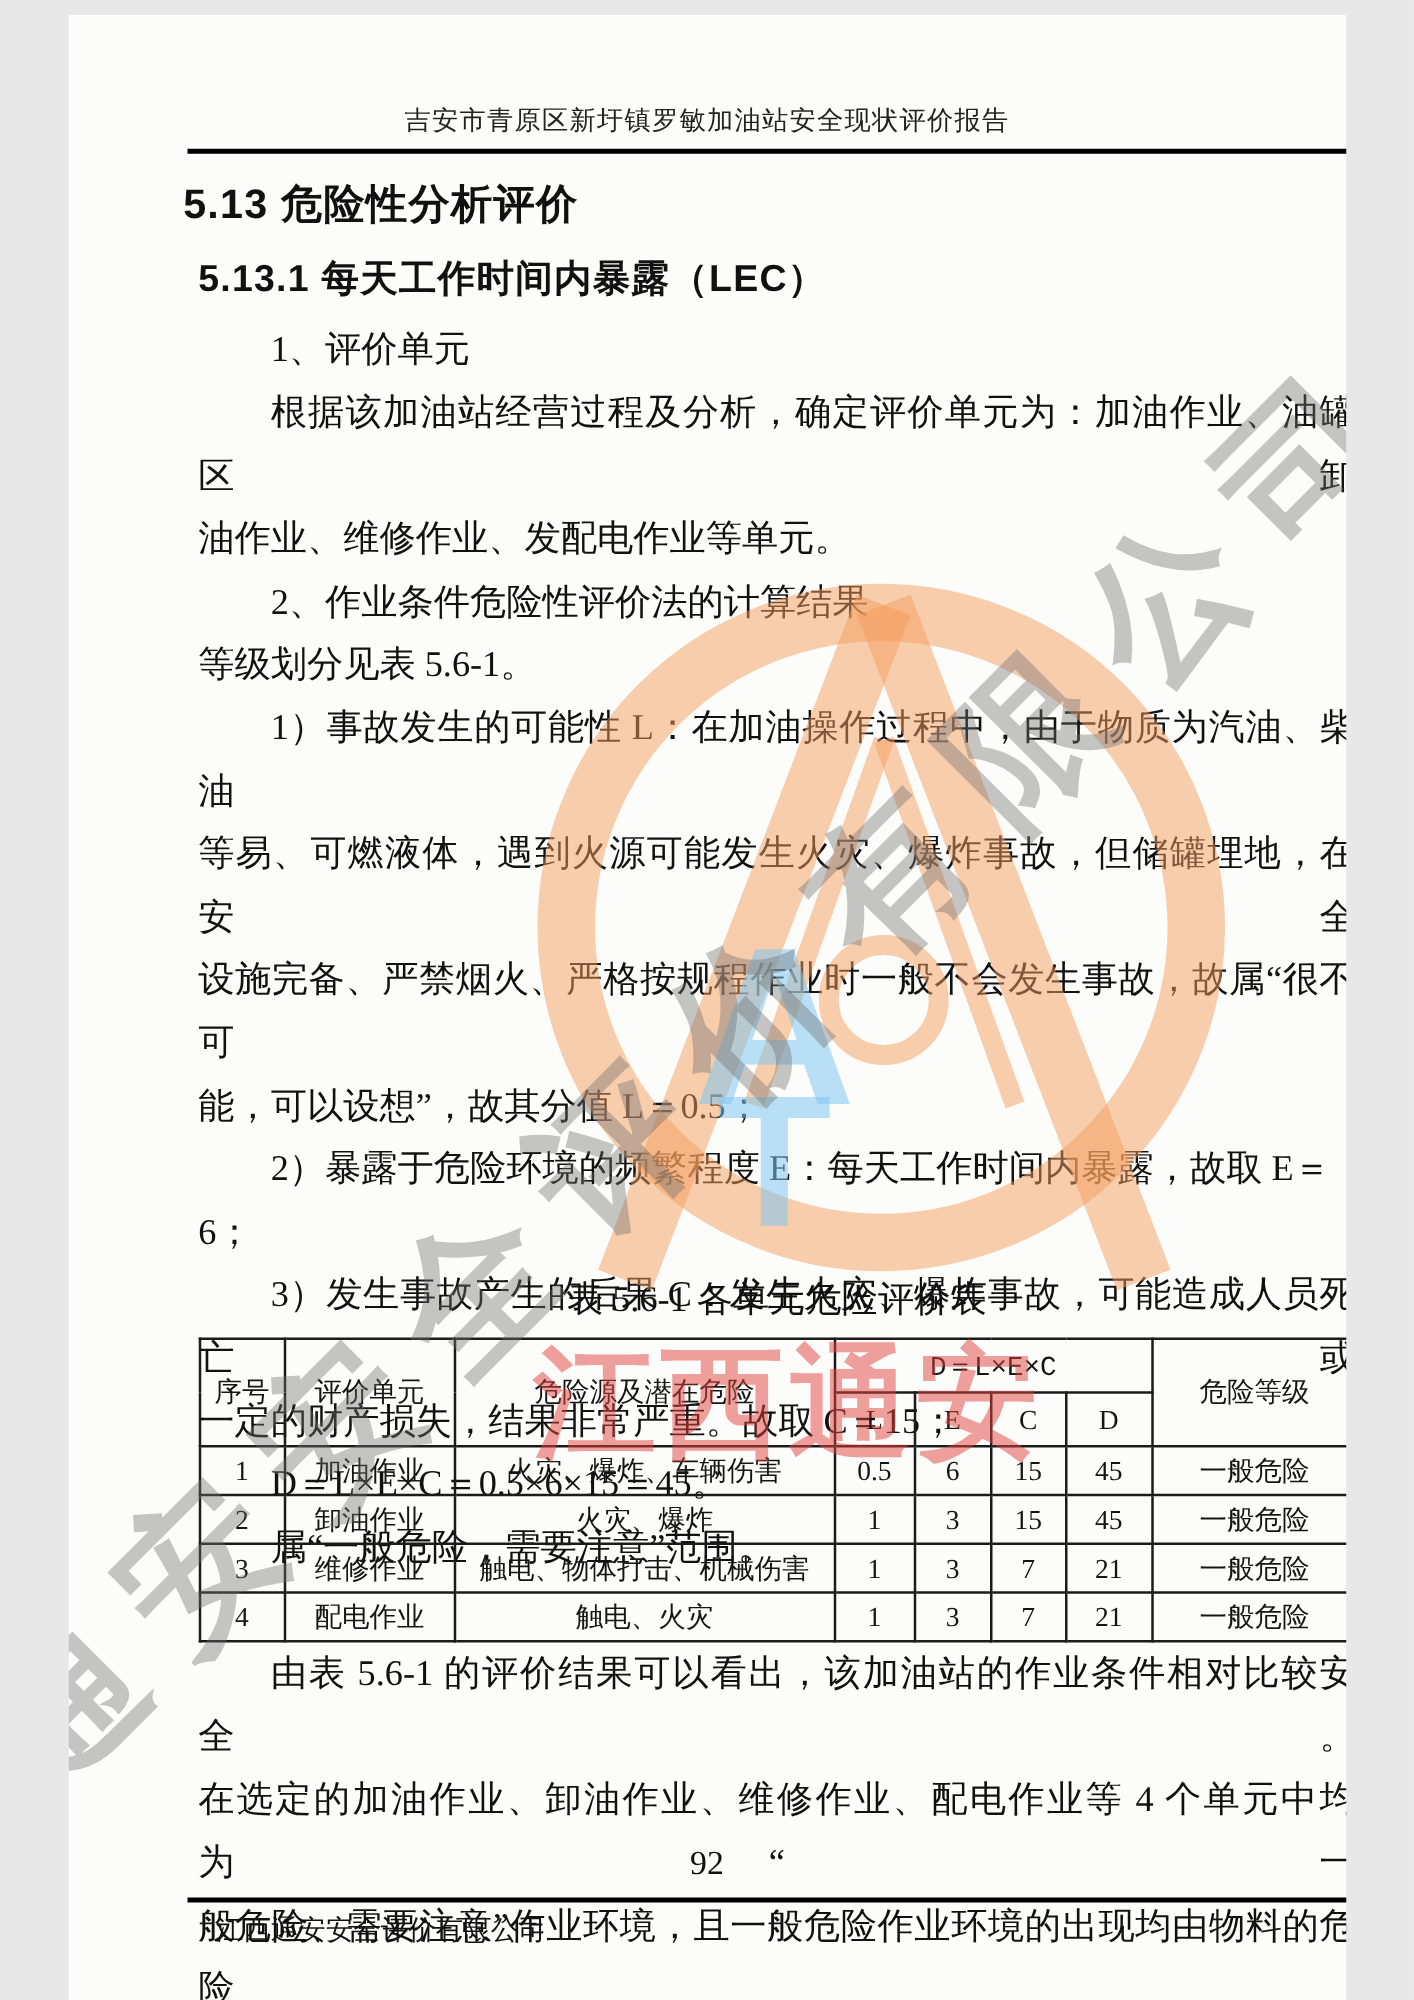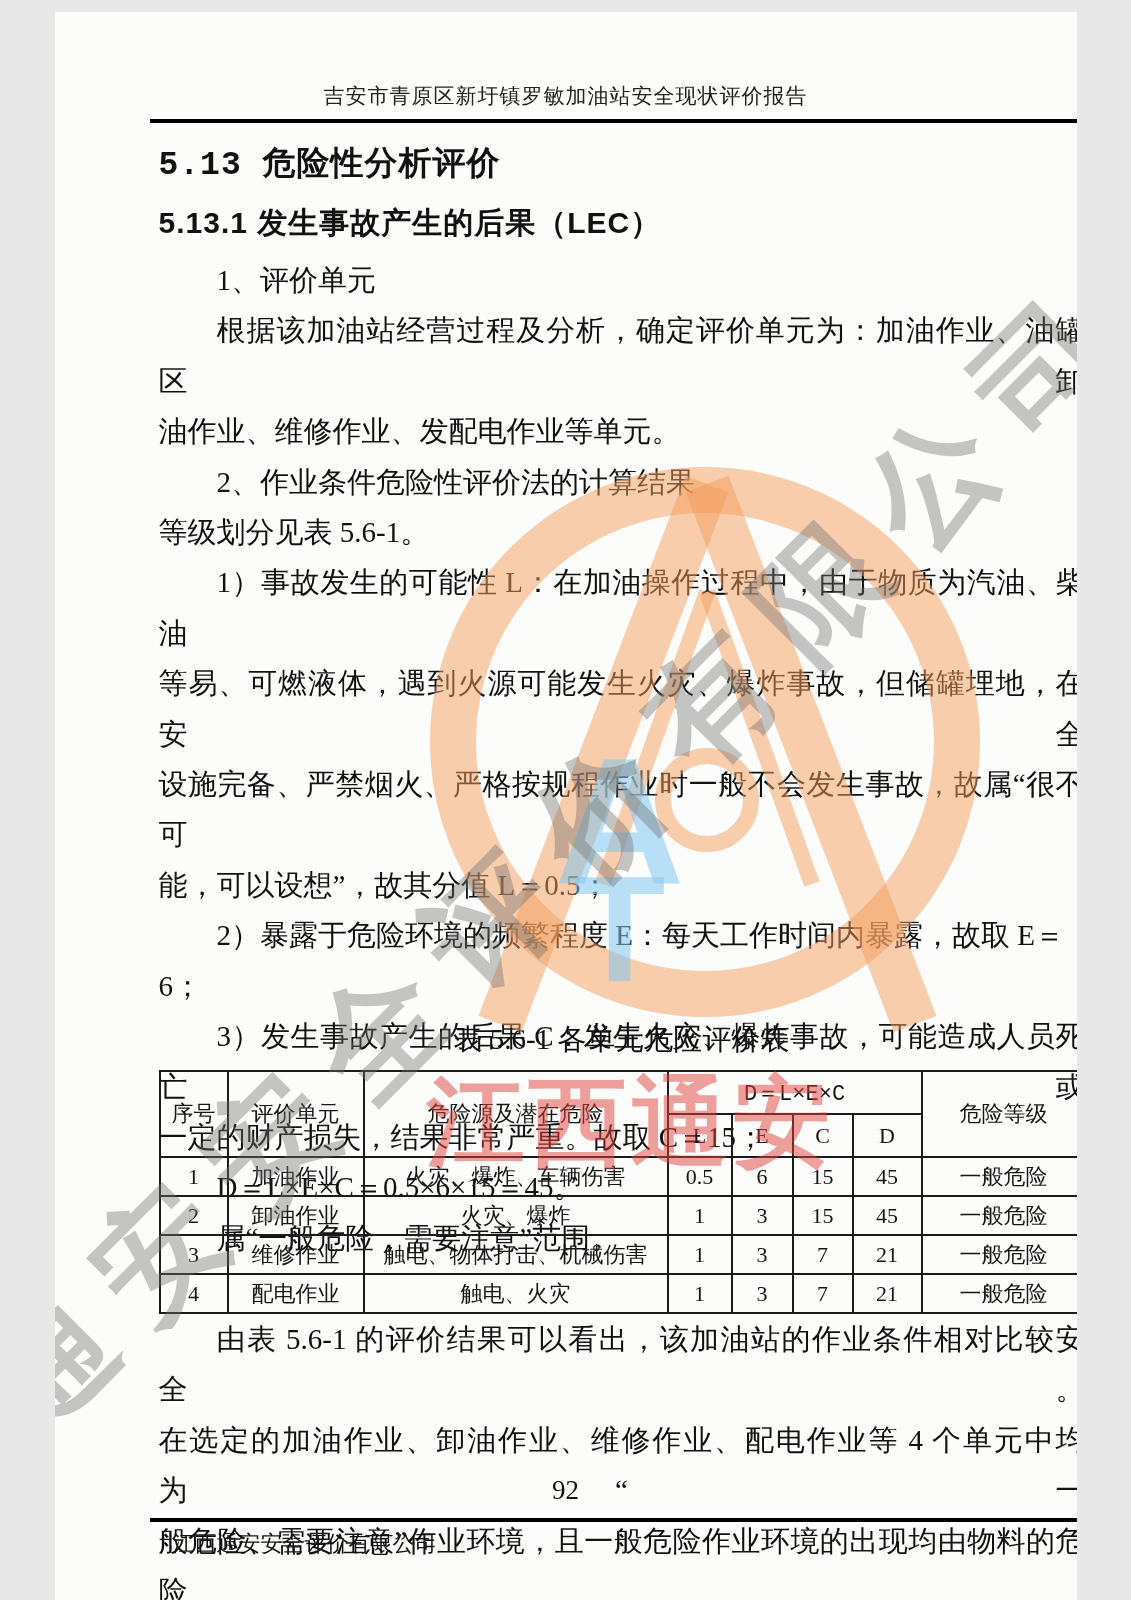--- a/index.html
+++ b/index.html
@@ -6,21 +6,21 @@
   .page {
     position:relative; width:1022px; height:1600px; margin:12px auto;
     background:#fcfcfb; color:#111; overflow:hidden;
     font-family:"Liberation Serif","DejaVu Serif",serif;
   }
   .abs { position:absolute; }
 
   .header-title { top:70px; left:0; width:100%; text-align:center; font-size:21px; letter-spacing:1px; color:#222; }
   .header-rule  { top:107px; left:95px; width:941px; height:4px; background:#000; }
 
-  .h1 { top:129px; left:104px; font-family:Liberation Mono, monospace; font-weight:bold; font-size:33px; letter-spacing:1px; }
+  .h1 { top:129px; left:92px; font-family:Liberation Sans, sans-serif; font-weight:bold; font-size:33px; letter-spacing:1px; }
   .h2 { top:191px; left:104px; font-family:"Liberation Sans","DejaVu Sans",sans-serif; font-weight:bold; font-size:30px; letter-spacing:1px; }
 
   .body-block { top:243px; left:104px; width:926px; font-size:29px; line-height:50.4px; }
   .post-block { top:1302px; left:104px; width:926px; font-size:29px; line-height:50.4px; }
   .line { white-space:normal; }
   .indent { text-indent:58px; }
   .jline { text-align:justify; text-align-last:justify; }
 
   .caption { top:1008px; left:104px; width:926px; text-align:center; font-size:29px; }
 
@@ -60,21 +60,21 @@
 </style>
 </head>
 <body>
 
 <div class="page">
 
   <div class="abs header-title">吉安市青原区新圩镇罗敏加油站安全现状评价报告</div>
   <div class="abs header-rule"></div>
 
   <div class="abs h1">5.13 危险性分析评价</div>
-  <div class="abs h2">5.13.1 发生事故产生的后果（LEC）</div>
+  <div class="abs h2">5.13.1 每天工作时间内暴露（LEC）</div>
 
   <div class="abs body-block">
     <div class="line indent">1、评价单元</div>
     <div class="line indent jline">根据该加油站经营过程及分析，确定评价单元为：加油作业、油罐区卸</div>
     <div class="line">油作业、维修作业、发配电作业等单元。</div>
     <div class="line indent">2、作业条件危险性评价法的计算结果</div>
     <div class="line">等级划分见表 5.6-1。</div>
     <div class="line indent jline">1）事故发生的可能性 L：在加油操作过程中，由于物质为汽油、柴油</div>
     <div class="line jline">等易、可燃液体，遇到火源可能发生火灾、爆炸事故，但储罐埋地，在安全</div>
     <div class="line jline">设施完备、严禁烟火、严格按规程作业时一般不会发生事故，故属“很不可</div>

